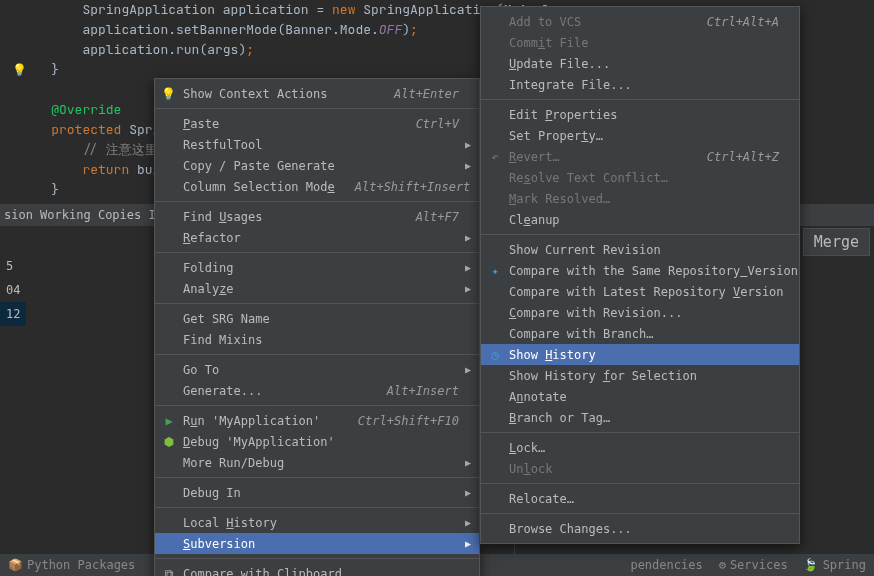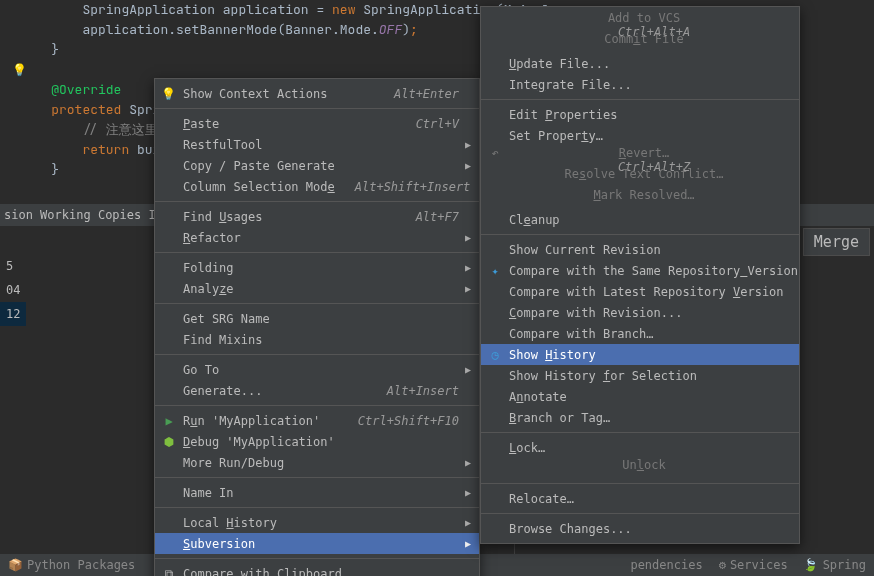--- a/index.html
+++ b/index.html
@@ -74,38 +74,39 @@
     color: #bbbbbb;
     position: relative;
     cursor: default;
   }
   .menu-item .label { flex: 1; white-space: nowrap; }
   .menu-item .shortcut { color:#999; font-size:12px; margin-left: 20px; font-style: italic;}
   .menu-item .arrow { position:absolute; right:8px; color:#aaa; font-size:10px;}
   .menu-item .icon { position:absolute; left:6px; width:16px; text-align:center;}
   .menu-item.sel { background:#4b6eaf; color:#fff; }
   .menu-item.sel .shortcut, .menu-item.sel .arrow { color:#eee;}
-  .menu-item.disabled { color:#777;flex-direction:column; }
+  .menu-item.disabled { color:#777; }
   .menu-sep { height:1px; background:#555; margin:4px 0;}
   .underline { text-decoration: underline; }
   .run-icon { color:#499c54;}
   .bug-icon { color:#7fbf3f;}
   .blue-icon { color:#3d9bd8;}
   .yellow-icon { color:#ffc66d;}
   .hr-area {
     position:absolute; left:514px; top:330px; bottom:0;
     border-left:1px solid #444;
   }
 </style>
 </head>
 <body>
 
 <div class="editor">
   <div class="code-line">        <span>SpringApplication application </span><span class="brace">= </span><span class="new">new </span>SpringApplication(MyAppl</div>
   <div class="code-line">        application.setBannerMode(Banner.Mode.<span class="static">OFF</span>)<span class="kw">;</span></div>
+  <div class="code-line">        application.run(args)<span class="kw">;</span></div>
   <div class="code-line">    }</div>
   <div class="code-line"></div>
   <div class="code-line">    <span class="ann">@Override</span></div>
   <div class="code-line">    <span class="kw">protected </span>SpringAppl</div>
   <div class="code-line">        <span class="comment">// 注意这里要指向</span></div>
   <div class="code-line">        <span class="kw">return </span>builder</div>
   <div class="code-line">    }</div>
 </div>
 <span class="bulb">💡</span>
 
@@ -206,21 +207,21 @@
     <div class="menu-item">
       <span class="icon bug-icon">⬢</span>
       <span class="label"><span class="underline">D</span>ebug 'MyApplication'</span>
     </div>
     <div class="menu-item">
       <span class="label">More Run/Debug</span>
       <span class="arrow">▶</span>
     </div>
     <div class="menu-sep"></div>
     <div class="menu-item">
-      <span class="label">Name In</span>
+      <span class="label">Debug In</span>
       <span class="arrow">▶</span>
     </div>
     <div class="menu-sep"></div>
     <div class="menu-item">
       <span class="label">Local <span class="underline">H</span>istory</span>
       <span class="arrow">▶</span>
     </div>
     <div class="menu-item sel">
       <span class="label"><span class="underline">S</span>ubversion</span>
       <span class="arrow">▶</span>

